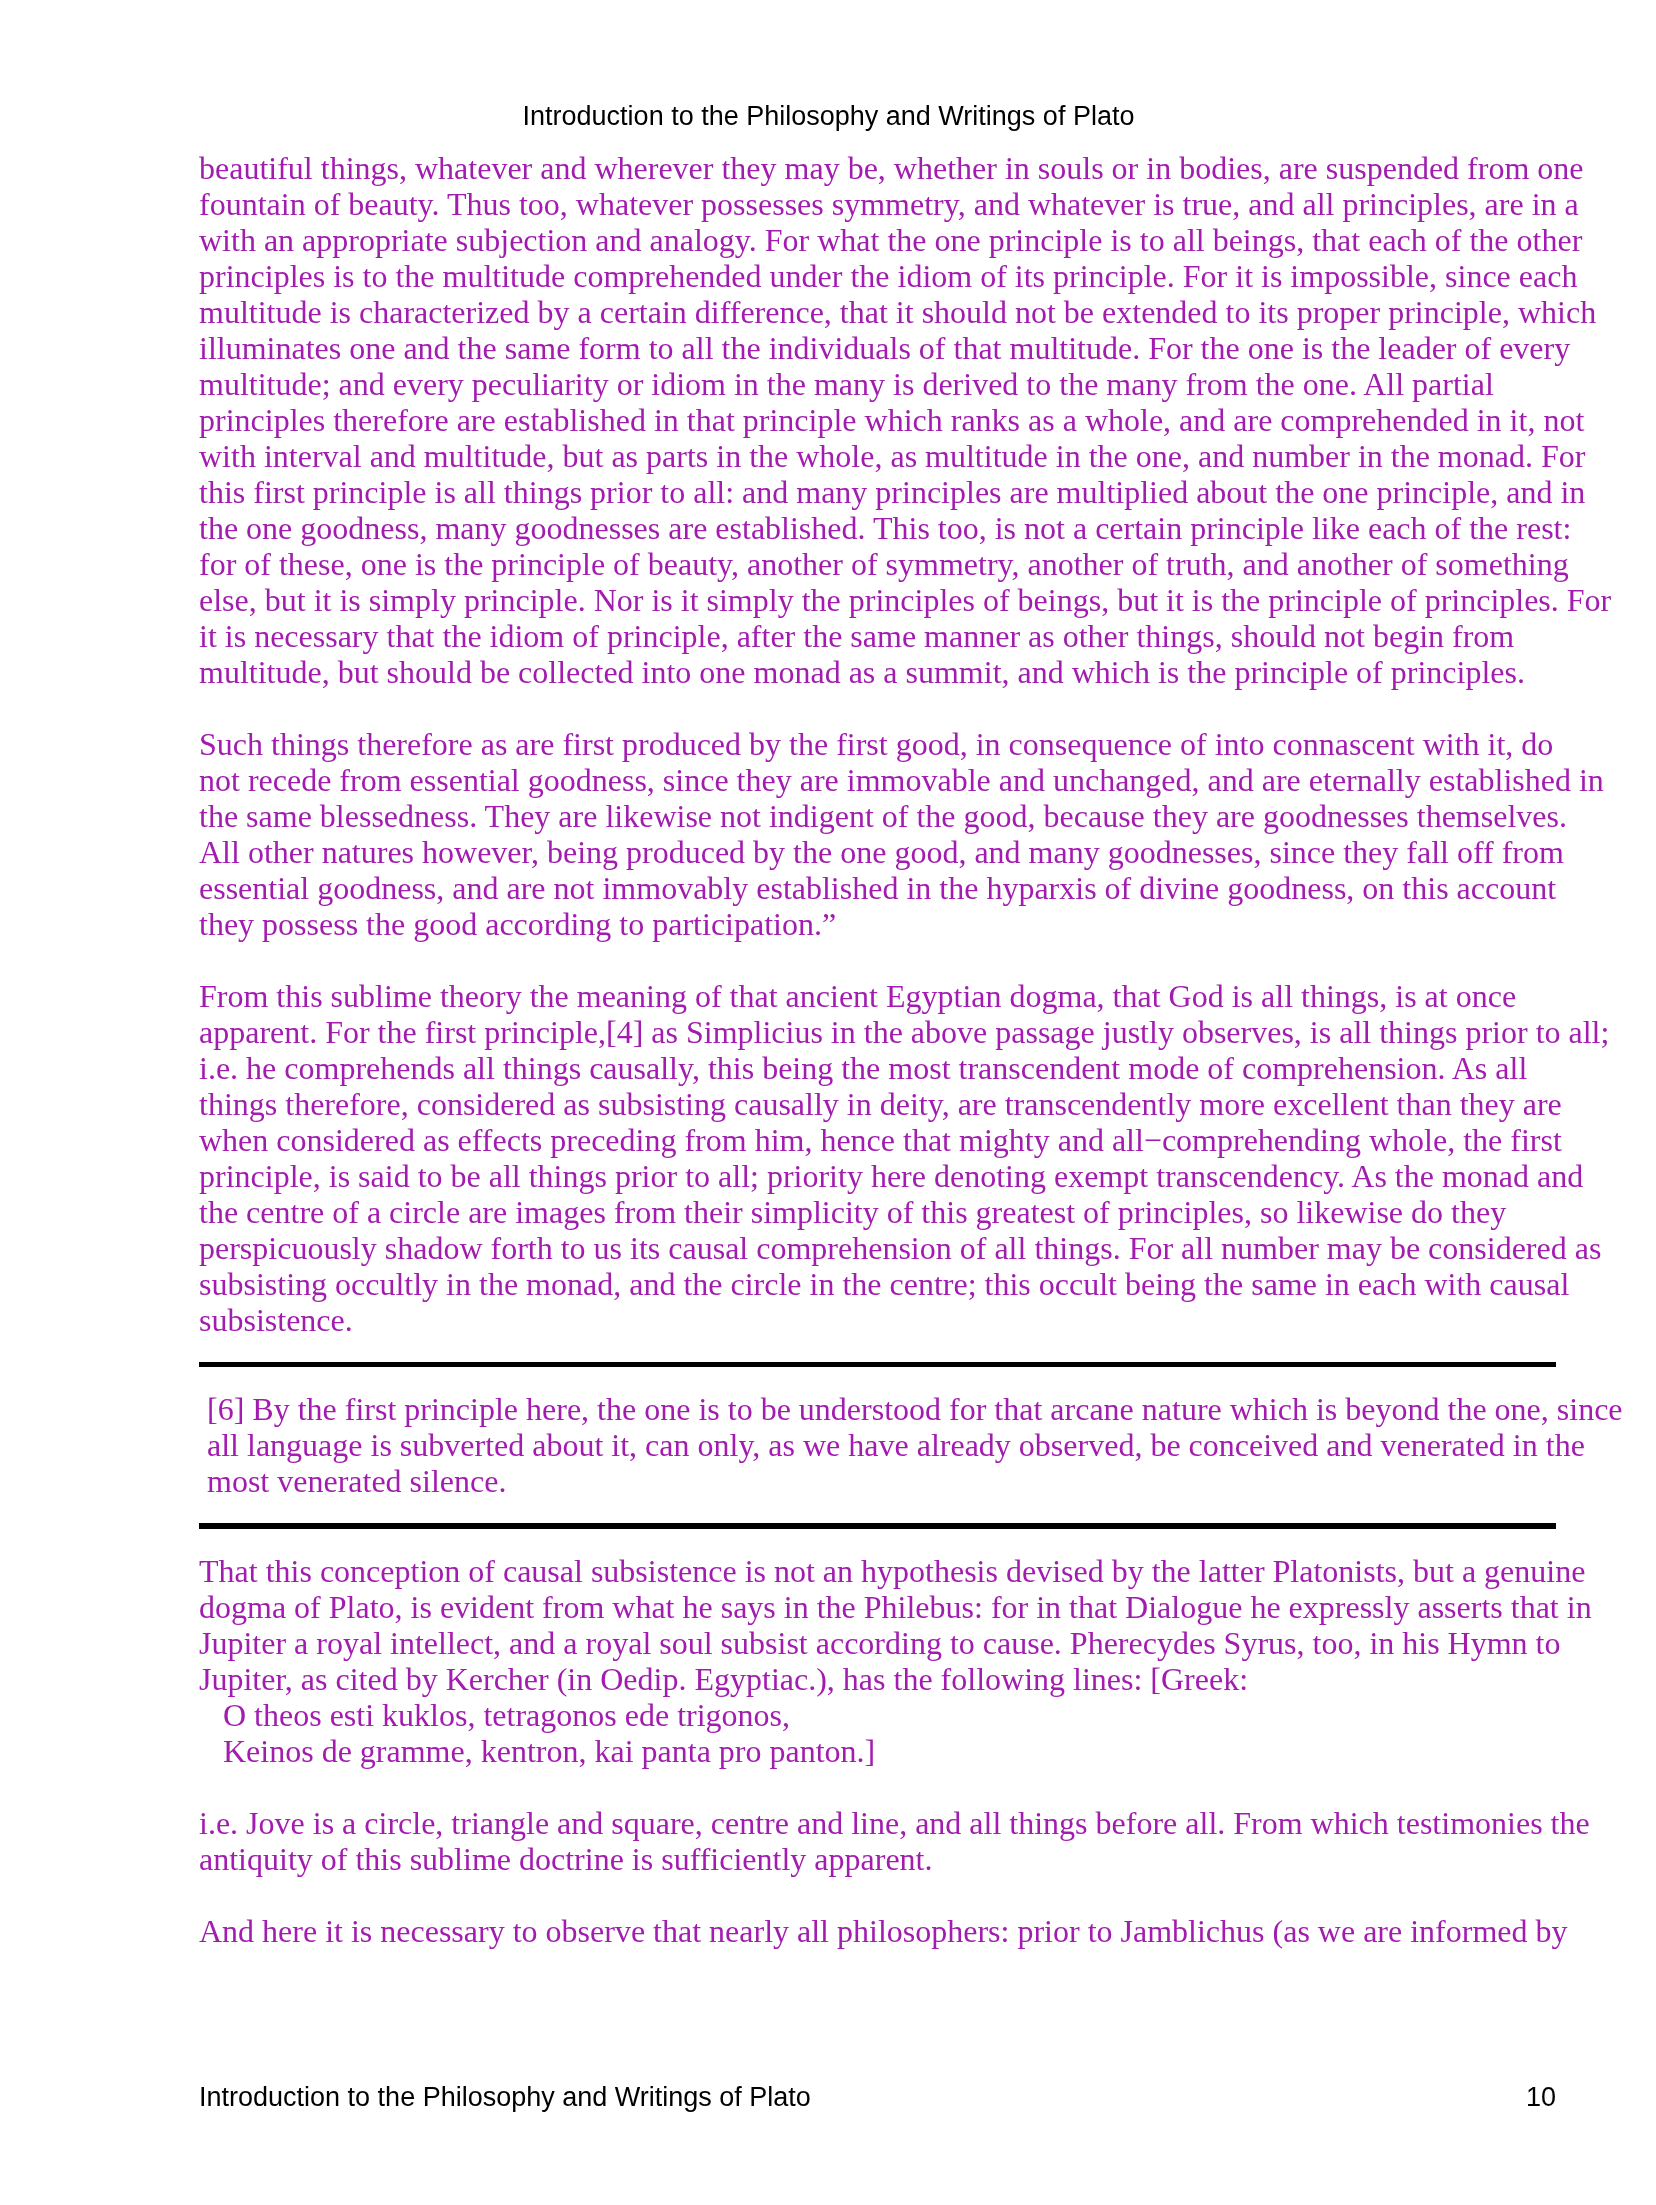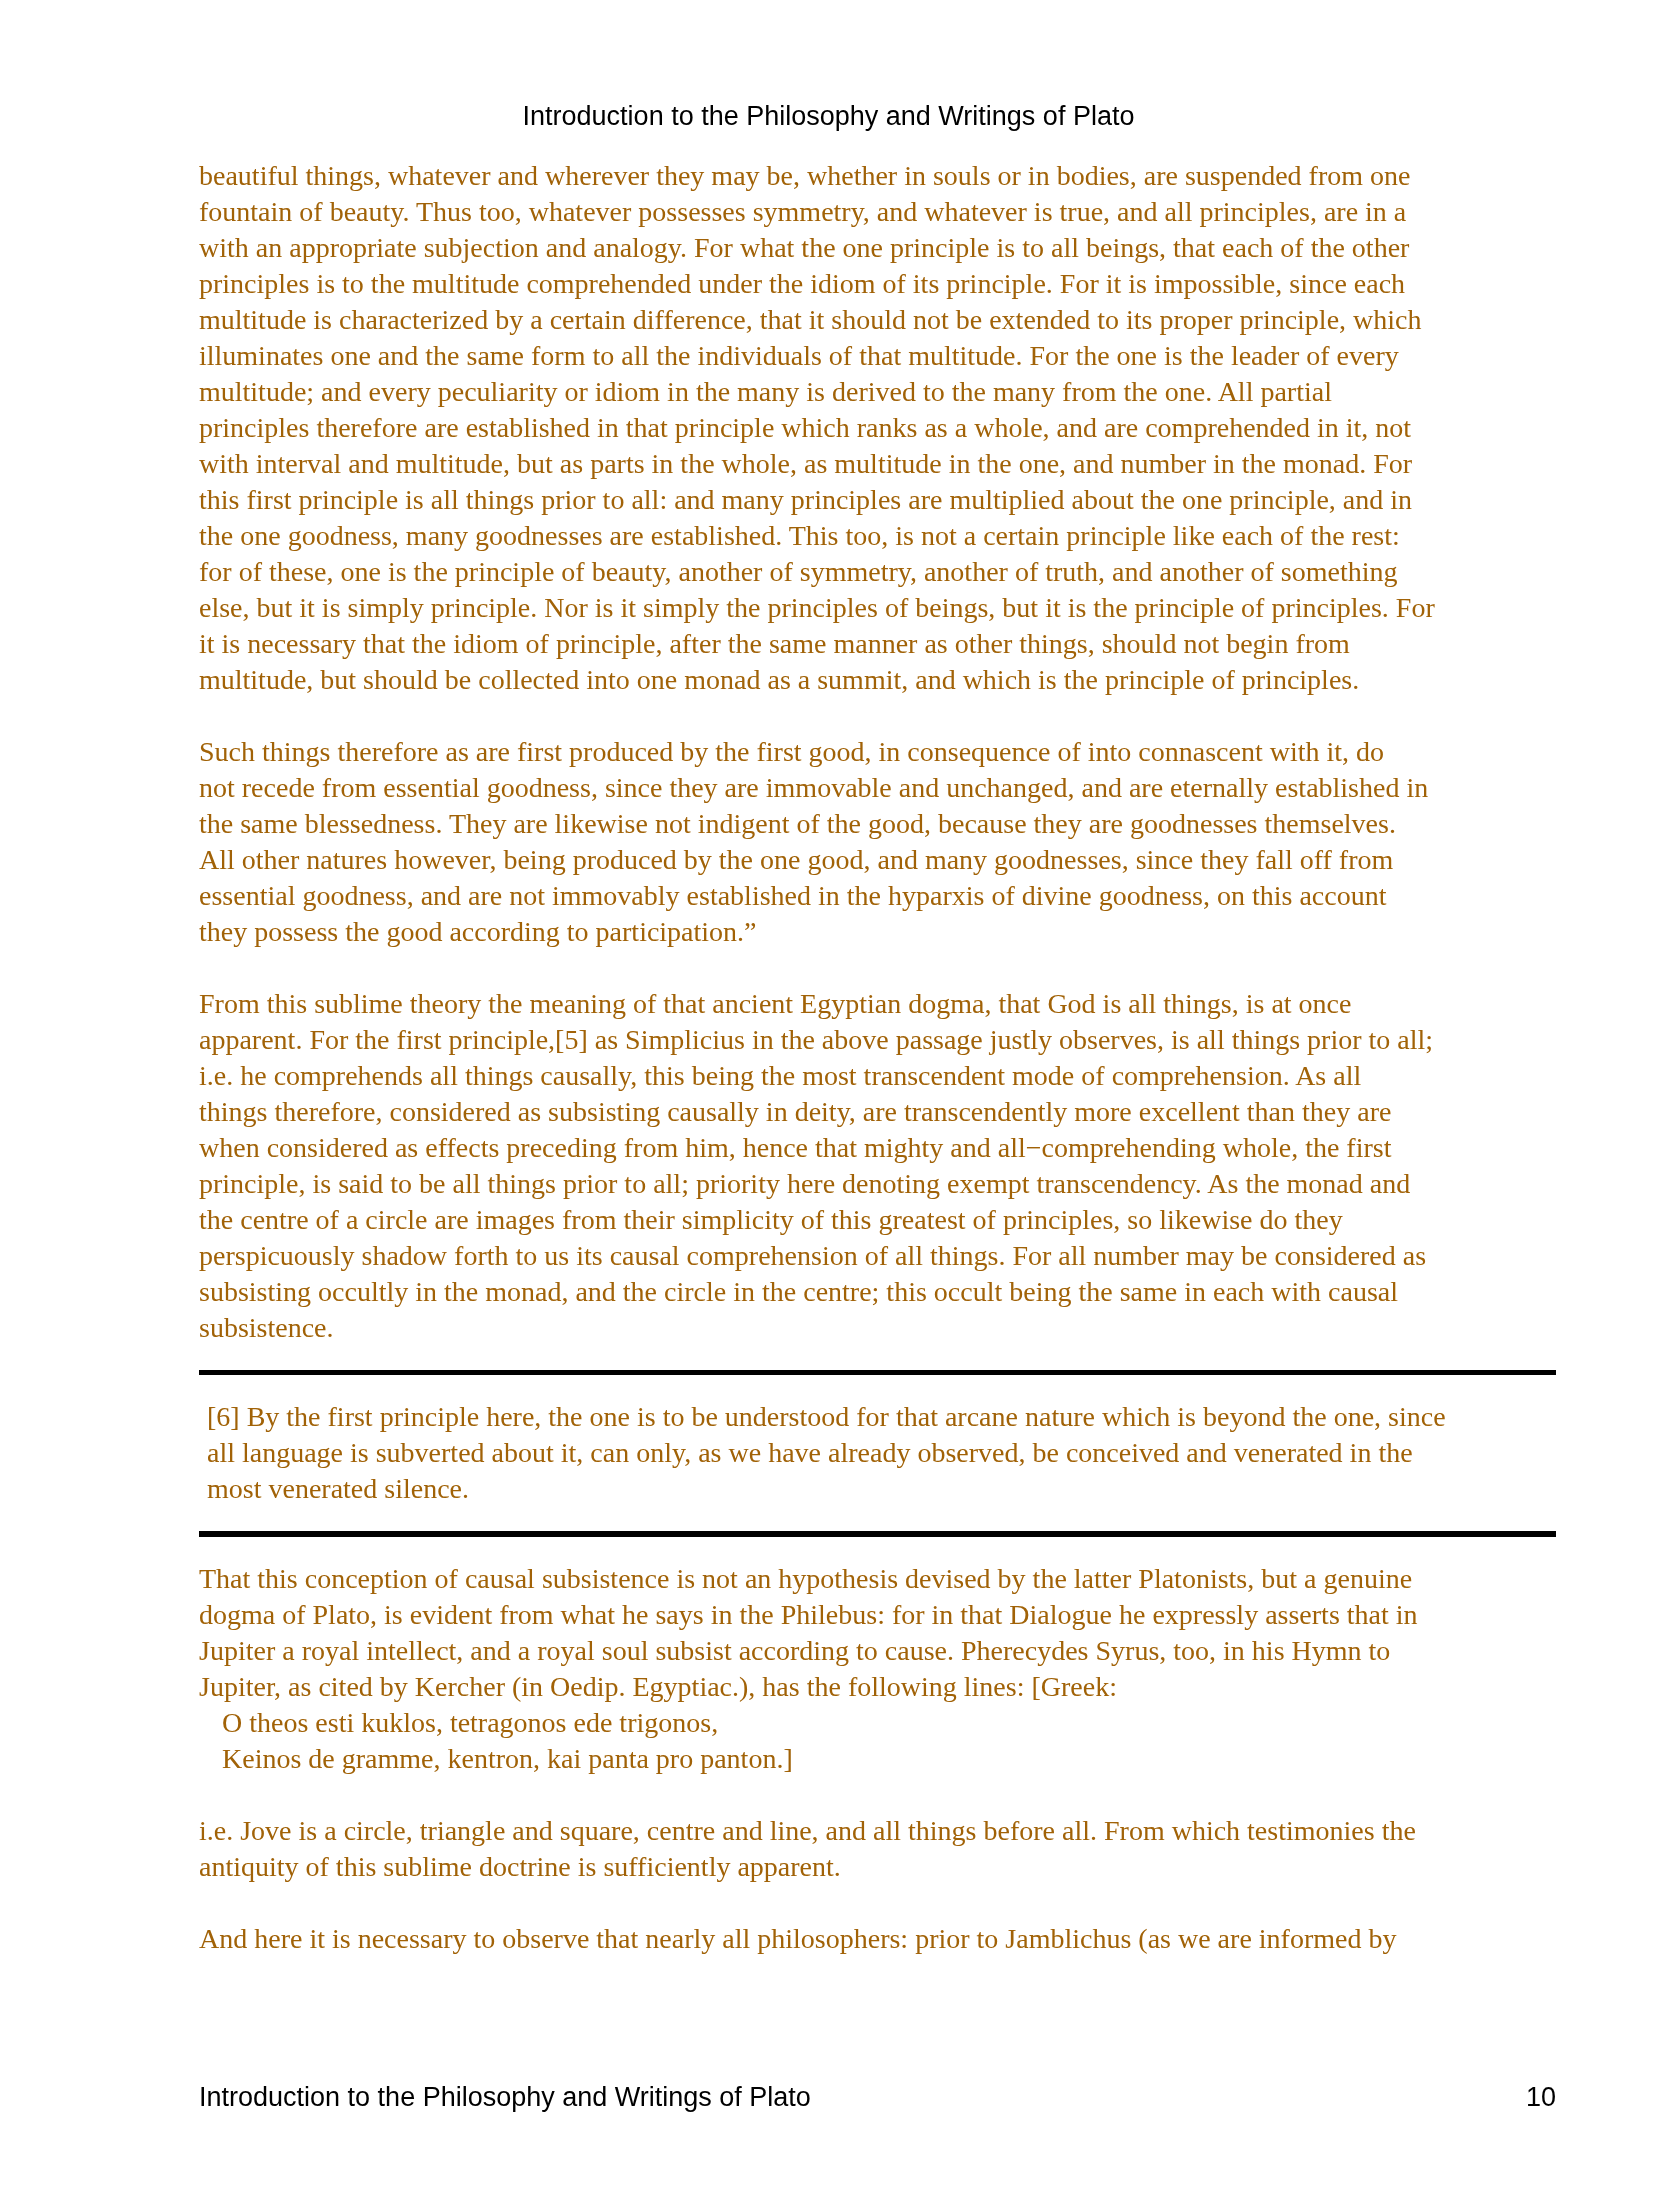--- a/index.html
+++ b/index.html
@@ -20,27 +20,27 @@
       left: 0;
       width: 1657px;
       text-align: center;
       font-family: "Liberation Sans", sans-serif;
       font-size: 27px;
       line-height: 33px;
       color: #000;
     }
     .content {
       position: absolute;
-      top: 158px;
+      top: 150px;
       left: 199px;
       width: 1363px;
       font-family: "Liberation Serif", serif;
-      font-size: 28px;
+      font-size: 32px;
       line-height: 36px;
-      color: #a16207;
+      color: #a21caf;
     }
     .para {
       margin: 0 0 36px 0;
       white-space: normal;
     }
     .para.last {
       margin-bottom: 0;
     }
     .line {
       display: block;
@@ -110,21 +110,21 @@
     <span class="line">Such things therefore as are first produced by the first good, in consequence of into connascent with it, do</span>
     <span class="line">not recede from essential goodness, since they are immovable and unchanged, and are eternally established in</span>
     <span class="line">the same blessedness. They are likewise not indigent of the good, because they are goodnesses themselves.</span>
     <span class="line">All other natures however, being produced by the one good, and many goodnesses, since they fall off from</span>
     <span class="line">essential goodness, and are not immovably established in the hyparxis of divine goodness, on this account</span>
     <span class="line">they possess the good according to participation.”</span>
   </p>
 
   <p class="para last">
     <span class="line">From this sublime theory the meaning of that ancient Egyptian dogma, that God is all things, is at once</span>
-    <span class="line">apparent. For the first principle,[5] as Simplicius in the above passage justly observes, is all things prior to all;</span>
+    <span class="line">apparent. For the first principle,[4] as Simplicius in the above passage justly observes, is all things prior to all;</span>
     <span class="line">i.e. he comprehends all things causally, this being the most transcendent mode of comprehension. As all</span>
     <span class="line">things therefore, considered as subsisting causally in deity, are transcendently more excellent than they are</span>
     <span class="line">when considered as effects preceding from him, hence that mighty and all−comprehending whole, the first</span>
     <span class="line">principle, is said to be all things prior to all; priority here denoting exempt transcendency. As the monad and</span>
     <span class="line">the centre of a circle are images from their simplicity of this greatest of principles, so likewise do they</span>
     <span class="line">perspicuously shadow forth to us its causal comprehension of all things. For all number may be considered as</span>
     <span class="line">subsisting occultly in the monad, and the circle in the centre; this occult being the same in each with causal</span>
     <span class="line">subsistence.</span>
   </p>
 

